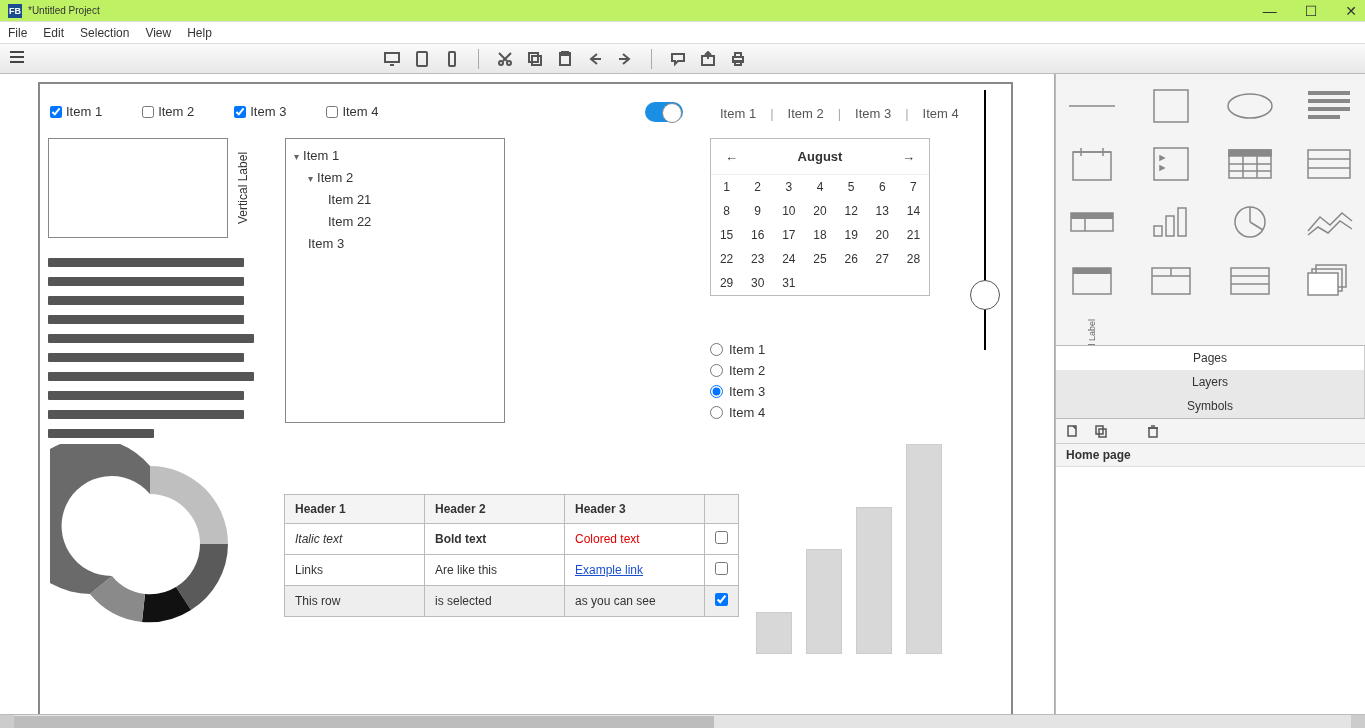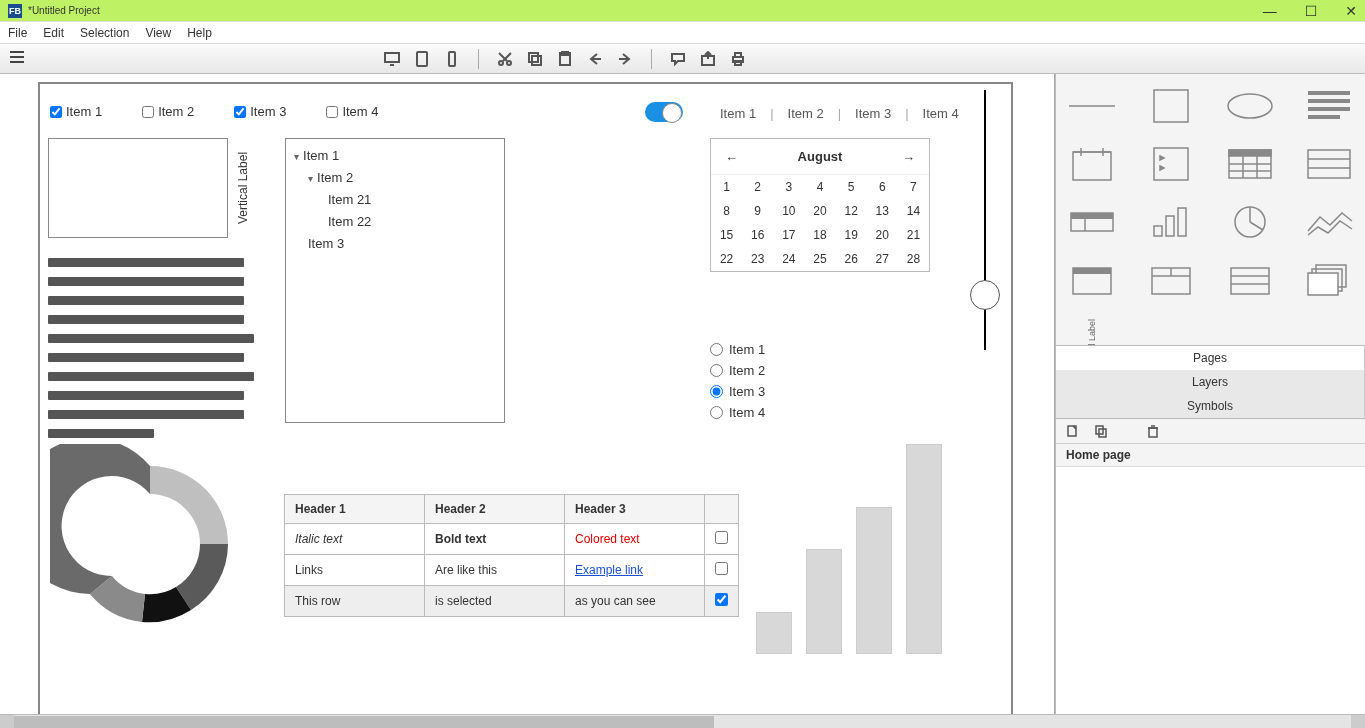--- a/index.html
+++ b/index.html
@@ -299,20 +299,29 @@
               </tr>
               <tr>
                 <td>22</td>
                 <td>23</td>
                 <td>24</td>
                 <td>25</td>
                 <td>26</td>
                 <td>27</td>
                 <td>28</td>
               </tr>
+              <tr>
+                <td>29</td>
+                <td>30</td>
+                <td>31</td>
+                <td></td>
+                <td></td>
+                <td></td>
+                <td></td>
+              </tr>
             </tbody>
           </table>
       </div>
 
       <div class="radio-list">
         <label>
             <input type="radio" name="r" style="">
             <span>Item 1</span>
           </label>
         <label>

